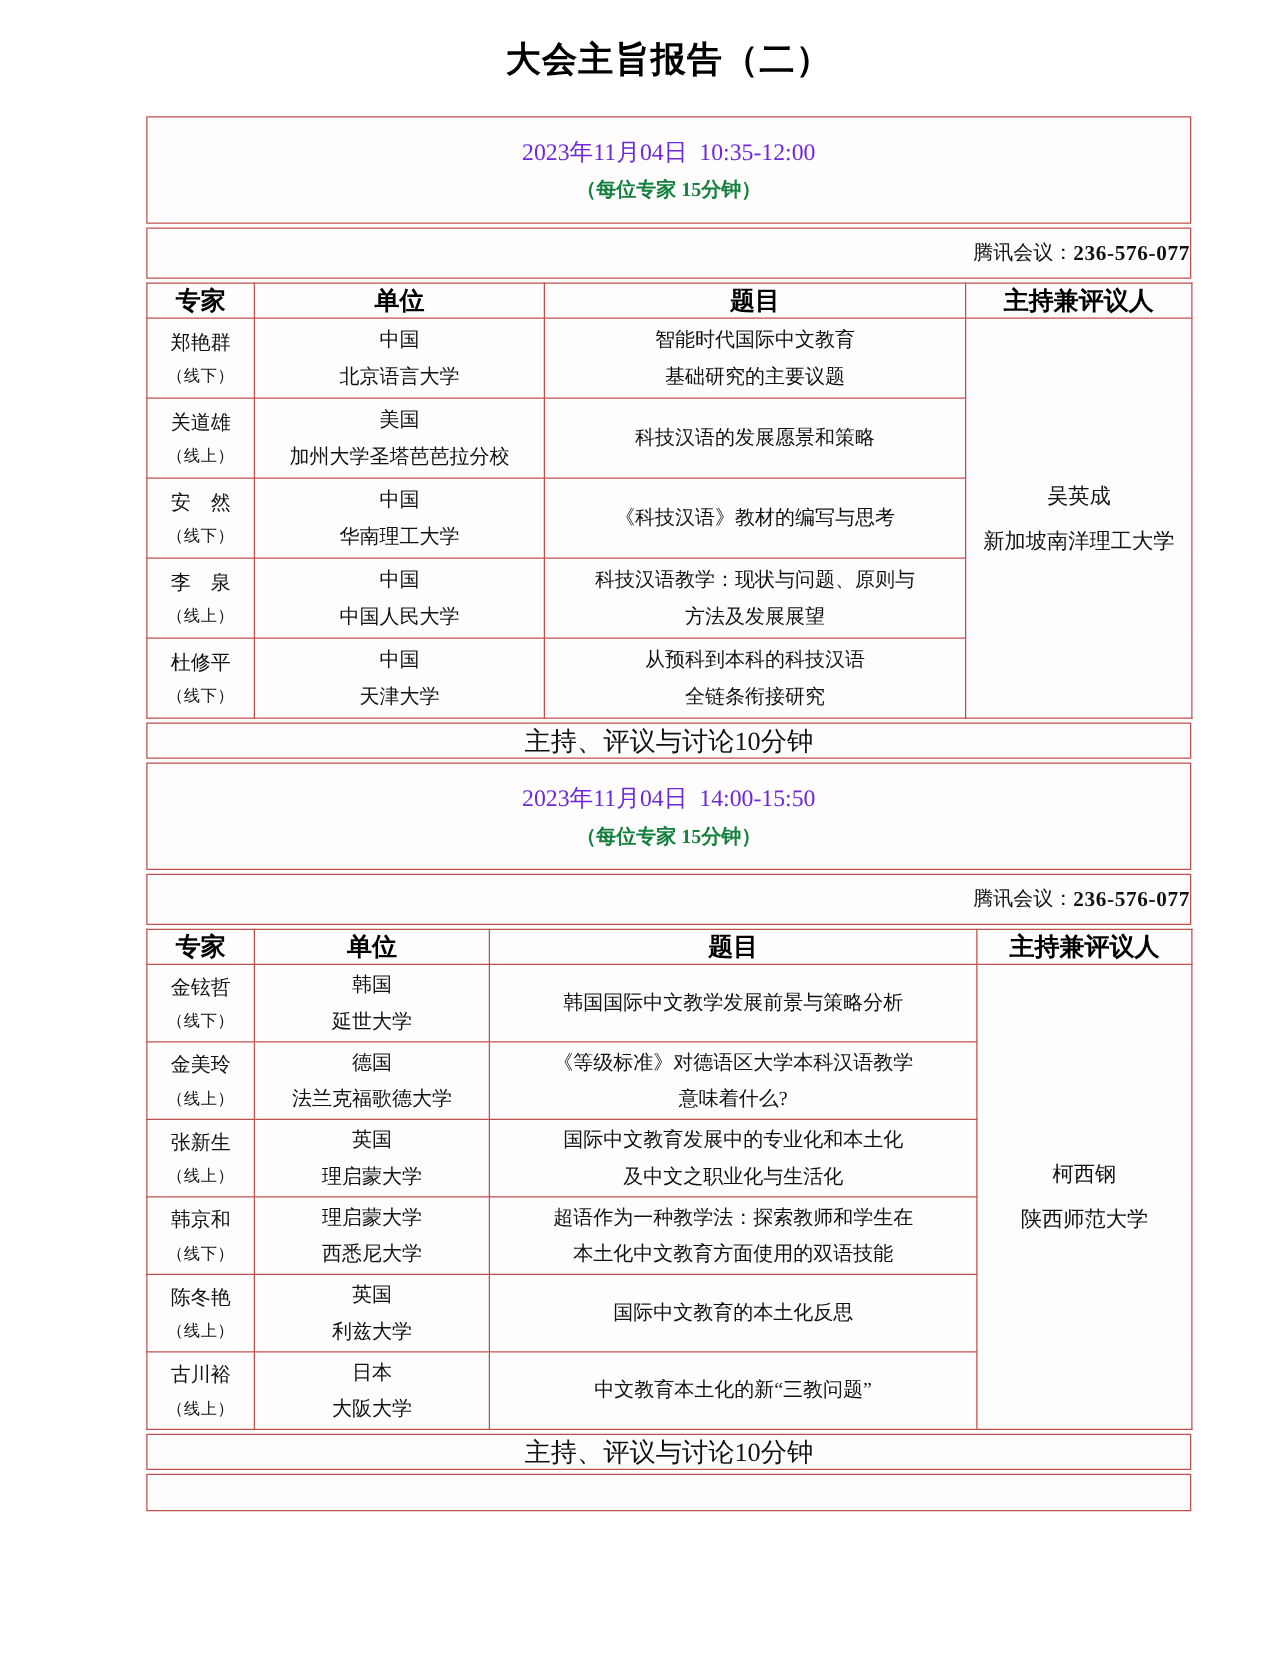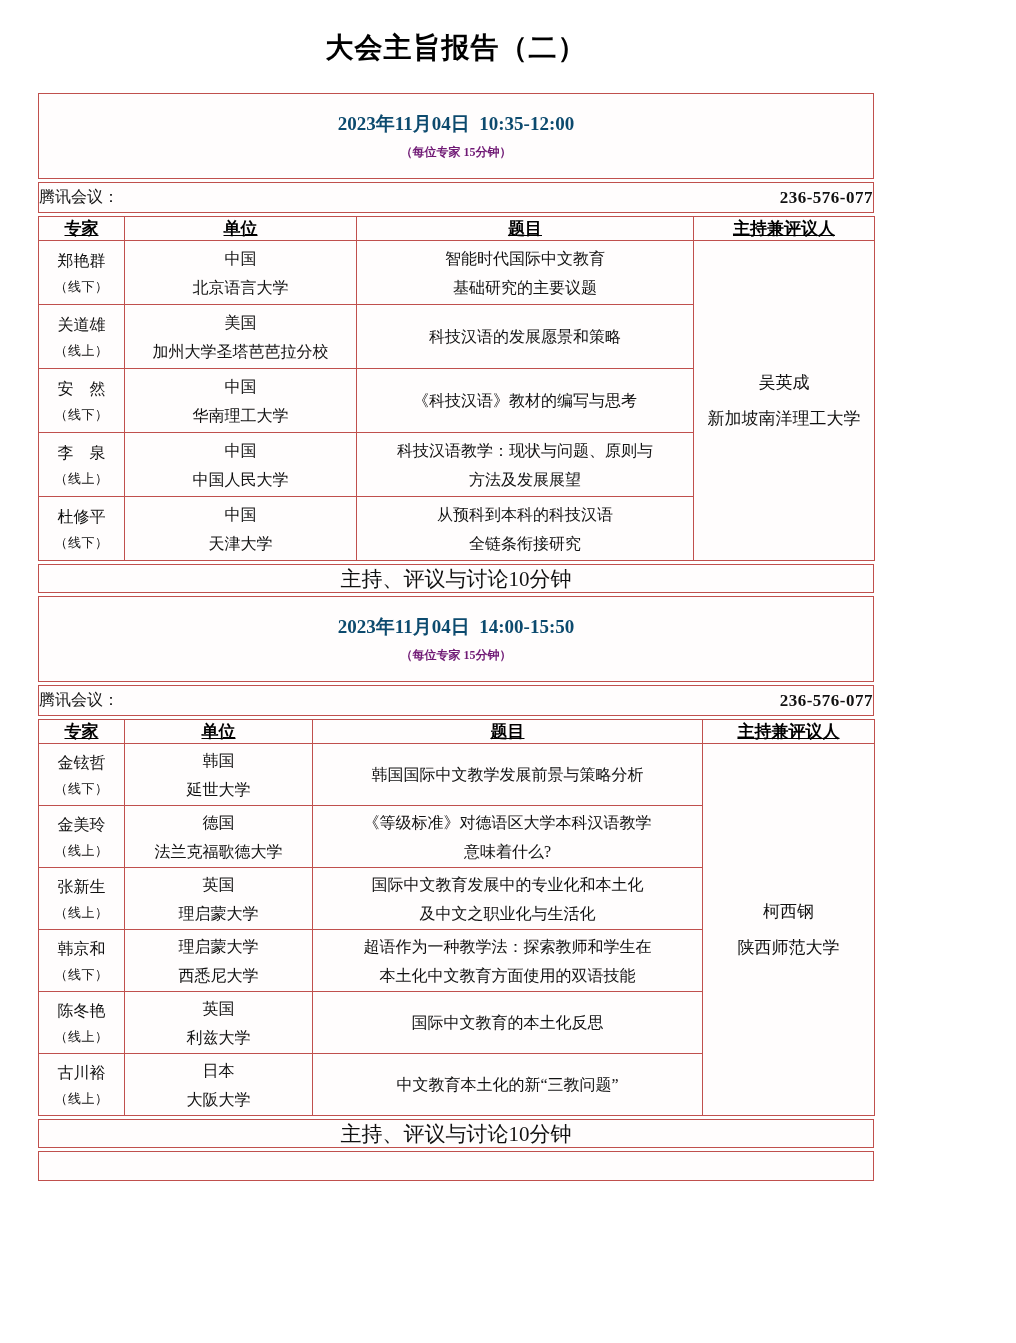--- a/index.html
+++ b/index.html
@@ -3,21 +3,21 @@
 <meta charset="utf-8">
 <style>
   * { box-sizing: border-box; margin: 0; padding: 0; }
   html, body {
     width: 1016px; height: 1343px;
     background: #ffffff;
     color: #111111;
     font-family: "Liberation Serif", "DejaVu Serif", serif;
     overflow: hidden;
   }
-  .session { width: 836px; margin-left: 38px; }
+  .session { width: 836px; margin-left: 117px; }
 
   .session-title {
     font-family: "DejaVu Sans", "Liberation Sans", sans-serif;
     font-weight: bold;
     font-size: 28px;
     line-height: 36px;
     text-align: center;
     letter-spacing: 1px;
     color: #000;
   }
@@ -25,50 +25,49 @@
   .s1 .session-title { margin: 33px 0 30px 0; }
 
   .redbox { border: 1px solid #c0504d; background: #fffdfd; }
 
   .datebox {
     height: 86px;
     display: flex; flex-direction: column; justify-content: center; align-items: center;
     gap: 7px;
     margin-bottom: 3px;
   }
-  .date-line { font-weight: bold; font-size: 19px; white-space: pre-wrap; color: #0c4a6e; }
-  .duration-line { font-weight: bold; font-size: 12px; white-space: pre-wrap; color: #701a75; }
+  .date-line { font-weight: normal; font-size: 19px; white-space: pre-wrap; color: #6d28d9; }
+  .duration-line { font-weight: bold; font-size: 16px; white-space: pre-wrap; color: #15803d; }
 
   .meetbox {
-    height: 31px;
-    display: flex; justify-content: space-between; align-items: center;
+    height: 41px;
+    display: flex; justify-content: flex-end; align-items: center;
     font-size: 16px;
     margin-bottom: 3px;
   }
   .meet-id { font-weight: bold; font-size: 17px; letter-spacing: 0.5px; }
 
   table.grid {
     border-collapse: collapse;
     table-layout: fixed;
     width: 836px;
     margin-bottom: 3px;
   }
   table.grid th, table.grid td {
     border: 1px solid #c0504d;
     text-align: center;
     vertical-align: middle;
     background: #fffdfd;
     overflow: hidden;
   }
   table.grid th {
     height: 19px;
-    font-size: 17px;
+    font-size: 20px;
     font-weight: bold;
     color: #000;
-    text-decoration: underline;
   }
   .s0 table.grid td { height: 64px; }
   .s1 table.grid td { height: 62px; }
   .s0 col.c1 { width: 86px; }  .s0 col.c2 { width: 232px; } .s0 col.c3 { width: 337px; } .s0 col.c4 { width: 181px; }
   .s1 col.c1 { width: 86px; }  .s1 col.c2 { width: 188px; } .s1 col.c3 { width: 390px; } .s1 col.c4 { width: 172px; }
 
   td.cell { font-size: 16px; line-height: 29px; }
   td .mode { font-size: 13px; line-height: 24px; letter-spacing: 0.5px; }
   td.moderator { font-size: 17px; line-height: 36px; }
 

